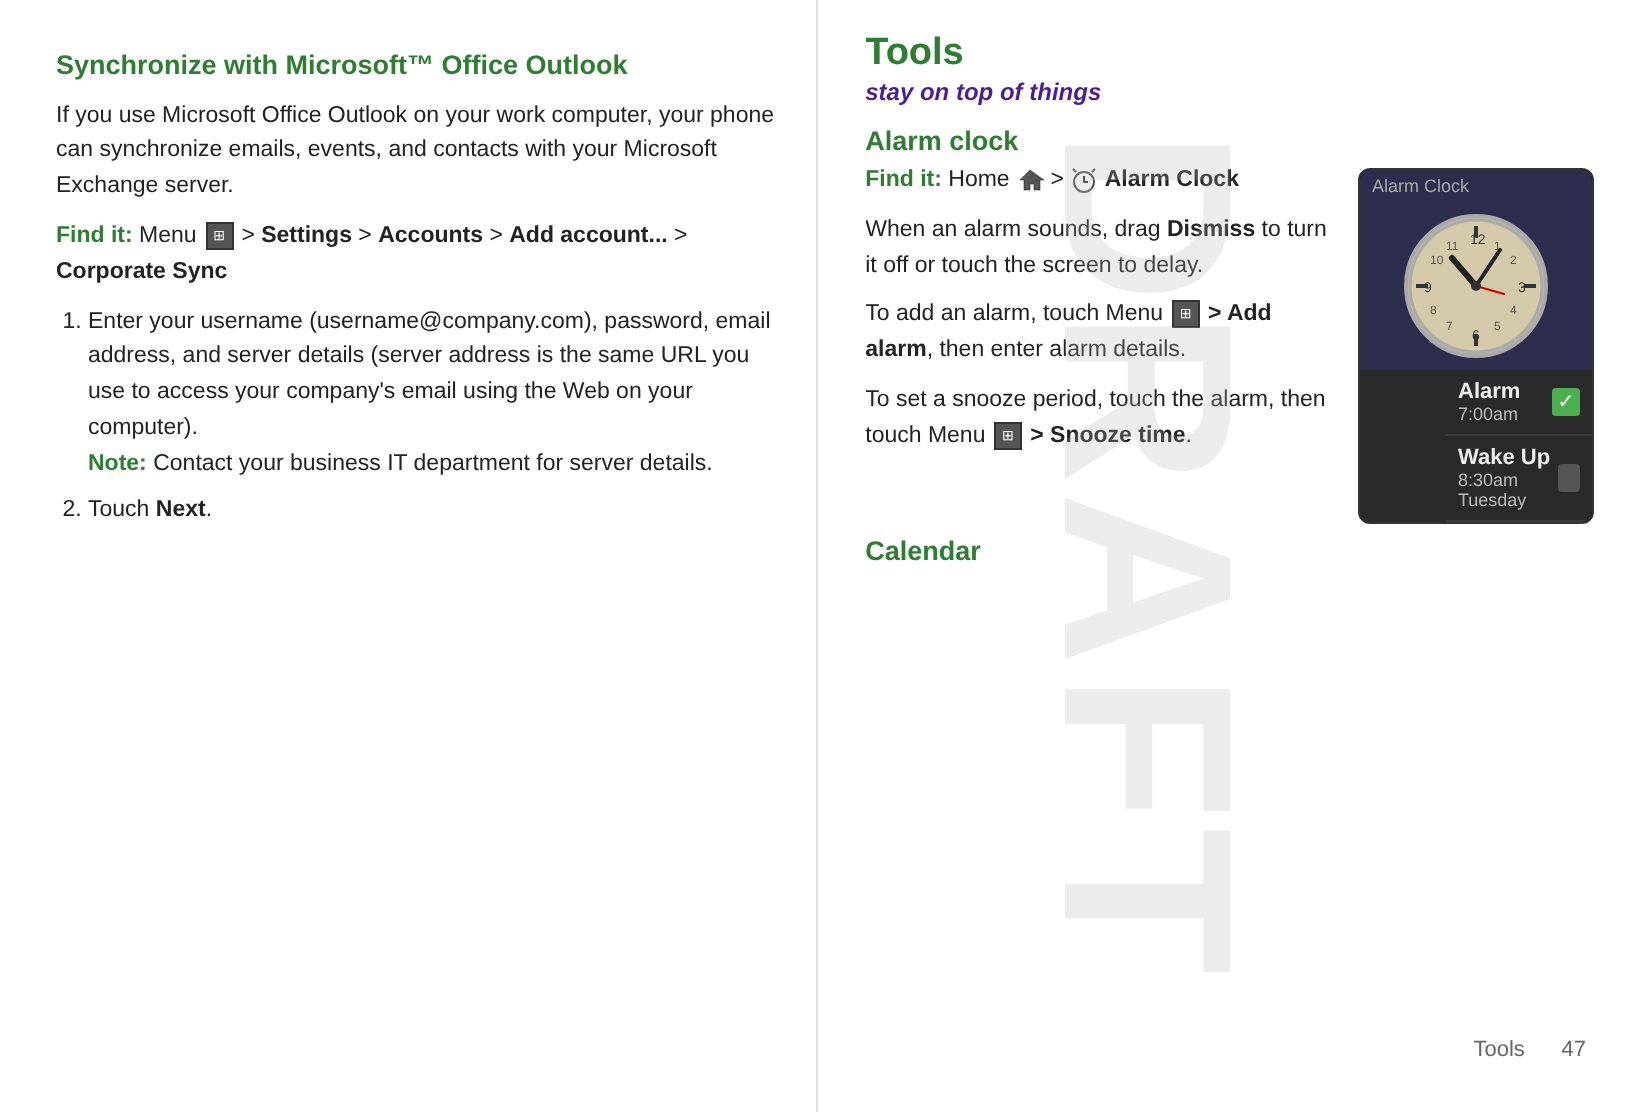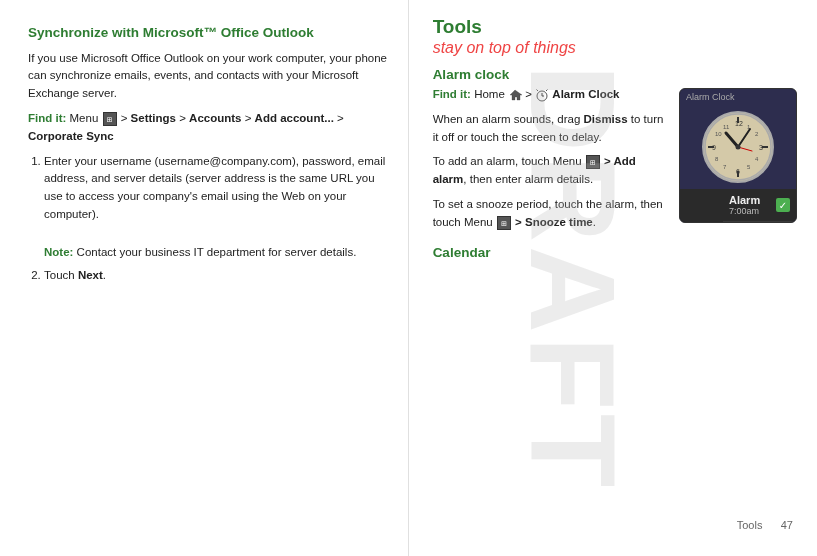--- a/index.html
+++ b/index.html
@@ -81,39 +81,40 @@
     }
 
     ol.steps li {
       font-size: 11.5px;
       line-height: 1.55;
       margin-bottom: 6px;
       color: #222;
     }
 
     ol.steps li .note-block {
-      margin-top: 20px;
+      margin-top: 0;
       margin-left: 0;
       font-size: 11.5px;
       line-height: 1.5;
     }
 
     
     .tools-title {
       font-size: 19px;
       font-weight: bold;
       color: #2e7d32;
       margin-bottom: 1px;
     }
 
     .tools-subtitle {
-      font-size: 16px;
-      color: #ef4444;
+      font-size: 12px;
+      color: #4c1d95;
       font-style: italic;
       margin-bottom: 10px;
+      font-weight: bold;
     }
 
     .subsection-title {
       font-size: 13.5px;
       font-weight: bold;
       color: #2e7d32;
       margin-bottom: 4px;
       margin-top: 6px;
     }
 
@@ -340,20 +341,27 @@
               </svg>
             </div>
           </div>
           <div class="alarm-list">
             <div class="alarm-item">
               <div class="alarm-info">
                 <div class="alarm-time">Alarm</div>
                 <div class="alarm-label">7:00am</div>
               </div>
               <div class="alarm-check"></div>
+            </div>
+            <div class="alarm-item">
+              <div class="alarm-info">
+                <div class="alarm-time">Wake Up</div>
+                <div class="alarm-label">8:30am Tuesday</div>
+              </div>
+              <div class="alarm-nocheck"></div>
             </div>
           </div>
         </div>
 
         <div>
           <p>
             <span class="find-it">Find it:</span>
             <span> Home </span>
             <svg style="width:14px;height:14px;vertical-align:middle;display:inline-block;" viewBox="0 0 14 14">
               <path d="M7 2L2 7h2v5h3v-3h2v3h3V7h2z" fill="#555" stroke="#333" stroke-width="0.3"></path>

